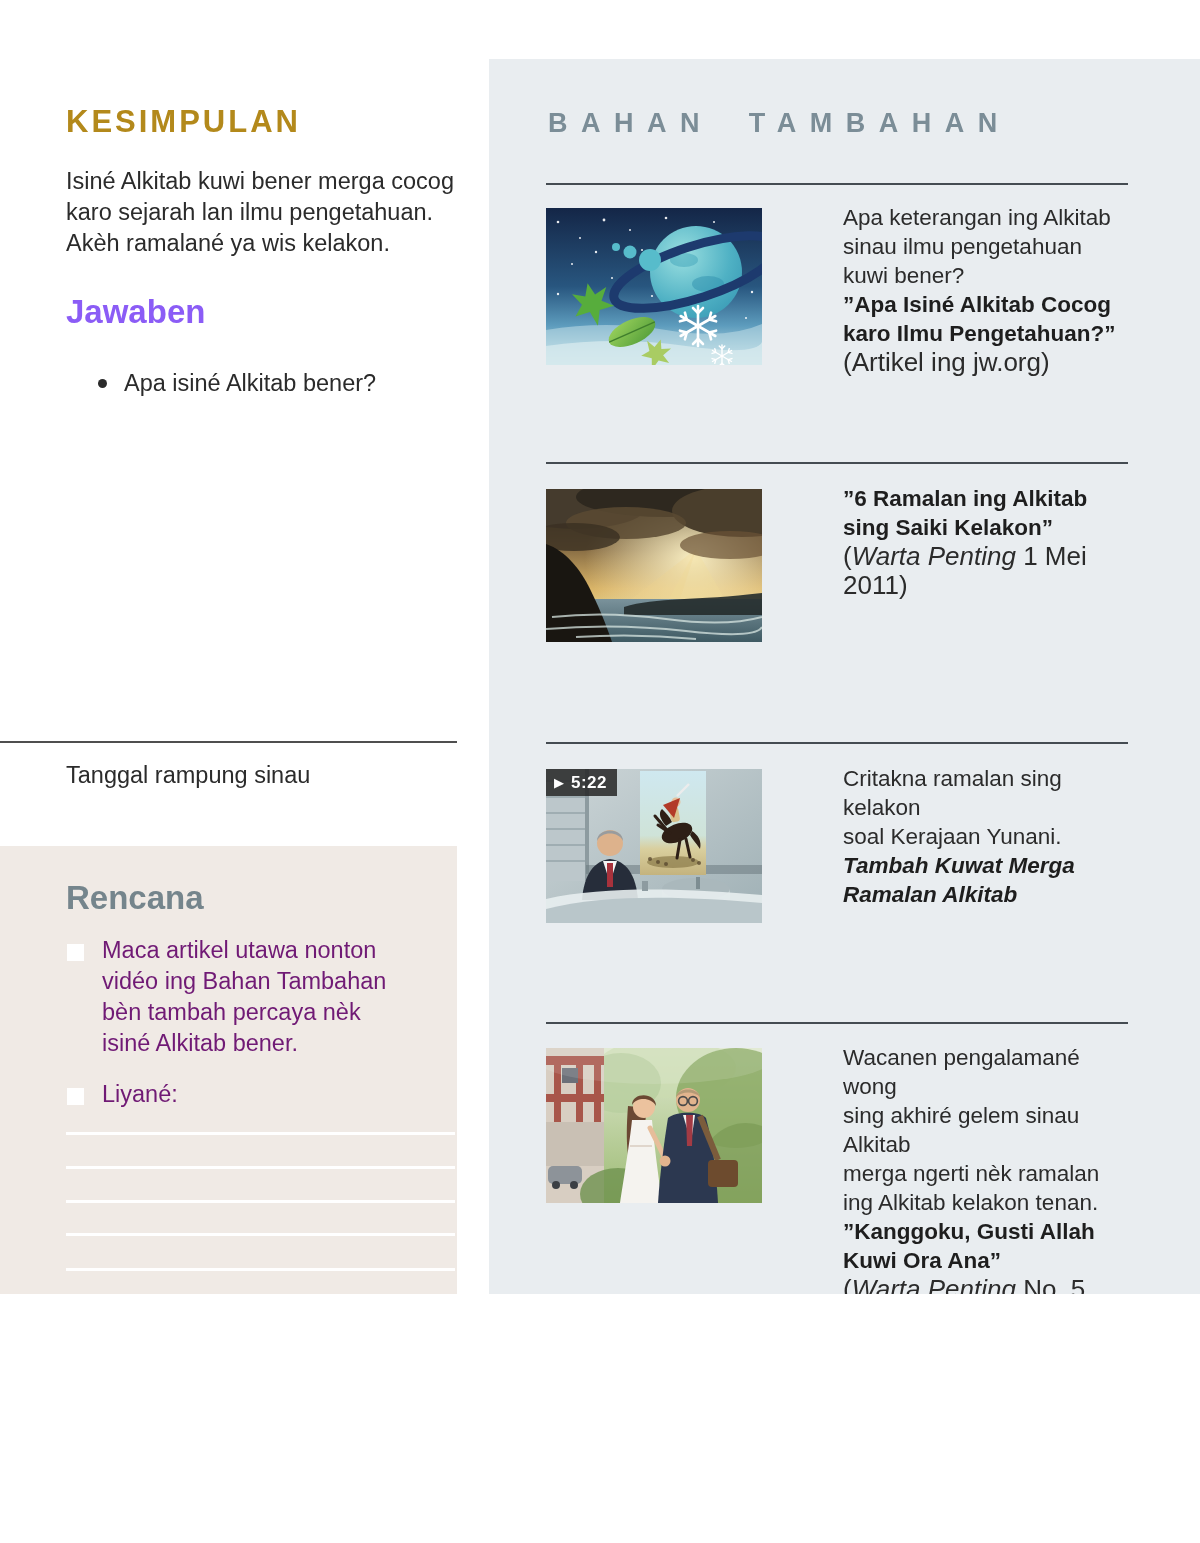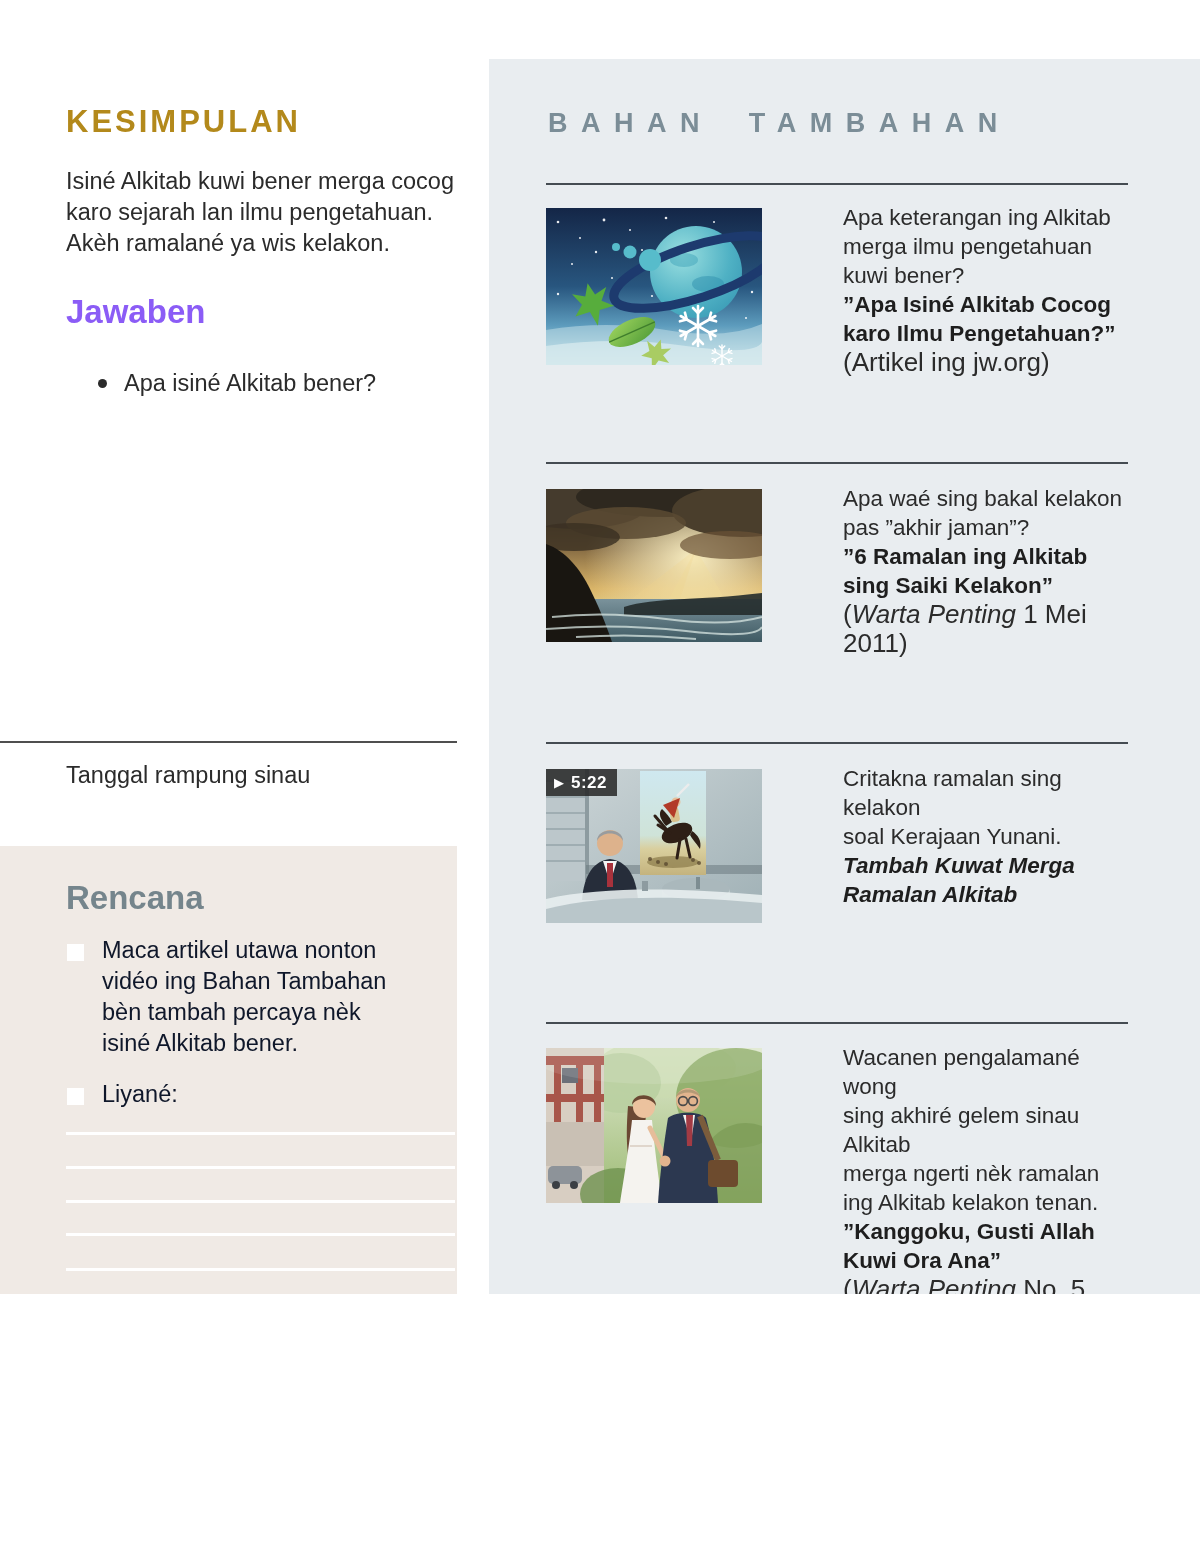--- a/index.html
+++ b/index.html
@@ -14,21 +14,21 @@
   .h-jawaben{position:absolute;left:66px;top:293px;font-size:33px;font-weight:600;color:#8b5cf6;}
   .bullets{position:absolute;left:90px;top:360px;width:340px;margin:8px;padding:0;list-style:none;}
   .bullets li{position:relative;padding-left:26px;font-size:23.5px;line-height:31px;margin-bottom:13px;}
   .bullets li .dot{position:absolute;left:0;top:11px;width:9px;height:9px;border-radius:50%;background:#2b2b2b;}
   .left-rule{position:absolute;left:0;top:741px;width:457px;height:2px;background:#4f4f4f;}
   .completion{position:absolute;left:66px;top:760px;font-size:23.5px;line-height:31px;color:#2b2b2b;}
 
   .plan-box{position:absolute;left:0;top:846px;width:457px;height:496px;background:#f0eae5;}
   .h-rencana{position:absolute;left:66px;top:866px;font-size:33px;font-weight:600;color:#75858c;margin-top:13px;}
   .task-check{position:absolute;width:17px;height:17px;background:#ffffff;}
-  .task-text{position:absolute;font-size:23.5px;line-height:31px;color:#0f172a;}
+  .task-text{position:absolute;font-size:23.5px;line-height:31px;color:#701a75;}
   .write-line{position:absolute;left:66px;width:389px;height:3px;background:#ffffff;}
 
   
   .panel{position:absolute;left:489px;top:59px;width:711px;height:1284px;background:#e9edf0;}
   .h-bahan{position:absolute;left:548px;top:108px;font-size:27px;font-weight:bold;color:#7b8d97;
     letter-spacing:0.5em;word-spacing:0.55em;}
   .divider{position:absolute;left:546px;width:582px;height:2px;background:#454c52;}
 
   .supp-item{position:absolute;left:546px;width:582px;display:flex;}
   .thumb-wrap{position:relative;width:216px;flex:0 0 216px;}
@@ -175,21 +175,21 @@
           <ellipse rx="25" ry="12" fill="url(#leafg)"></ellipse>
           <line x1="-25" y1="0" x2="25" y2="0" stroke="#3f7e2c" stroke-width="1.4"></line>
         </g>
         <use href="#maple" transform="translate(110,146) scale(0.9) rotate(18)" fill="#a9cc63"></use>
         <use href="#flake" transform="translate(152,118)"></use>
         <use href="#flake" transform="translate(176,148) scale(0.55)"></use>
       </svg>
     </div>
     <div class="supp-text">
       <p class="q preline">Apa keterangan ing Alkitab
-merga ilmu pengetahuan
+sinau ilmu pengetahuan
 kuwi bener?</p>
       <div class="ref">
         <div class="ref-title preline">”Apa Isiné Alkitab Cocog
 karo Ilmu Pengetahuan?”</div>
         <div class="ref-note"><span>(Artikel ing jw.org)</span><span class="it"></span><span></span></div>
       </div>
     </div>
   </div>
 
   <div class="supp-item" style="top:489px;">
@@ -227,22 +227,20 @@
         <path d="M78,118 C110,108 150,112 216,104 L216,126 L78,126 Z" fill="#232b2b" opacity="0.9"></path>
         <path d="M0,55 C20,62 34,80 44,100 C52,116 60,135 66,153 L0,153 Z" fill="#191611"></path>
         <g stroke="#d8e6e2" stroke-width="2" fill="none" opacity="0.75">
           <path d="M6,128 Q60,122 120,130 T216,128"></path>
           <path d="M0,140 Q70,134 140,142 T216,138"></path>
           <path d="M30,148 Q90,144 150,150"></path>
         </g>
       </svg>
     </div>
     <div class="supp-text">
-      <p class="q preline">Apa waé sing bakal kelakon
-pas ”akhir jaman”?</p>
       <div class="ref">
         <div class="ref-title preline">”6 Ramalan ing Alkitab
 sing Saiki Kelakon”</div>
         <div class="ref-note"><span>(</span><span class="it">Warta Penting</span><span> 1 Mei 2011)</span></div>
       </div>
     </div>
   </div>
 
   <div class="supp-item" style="top:769px;">
     <div class="thumb-wrap">

